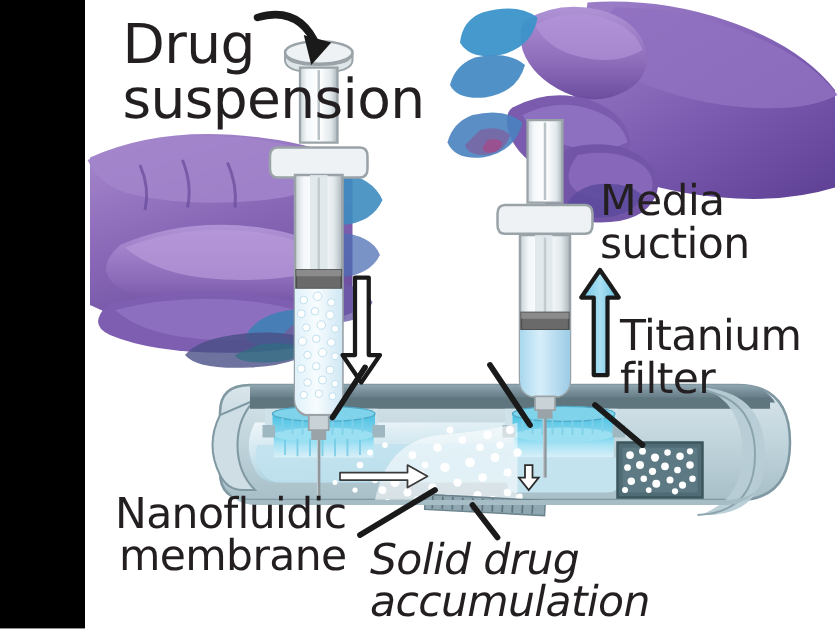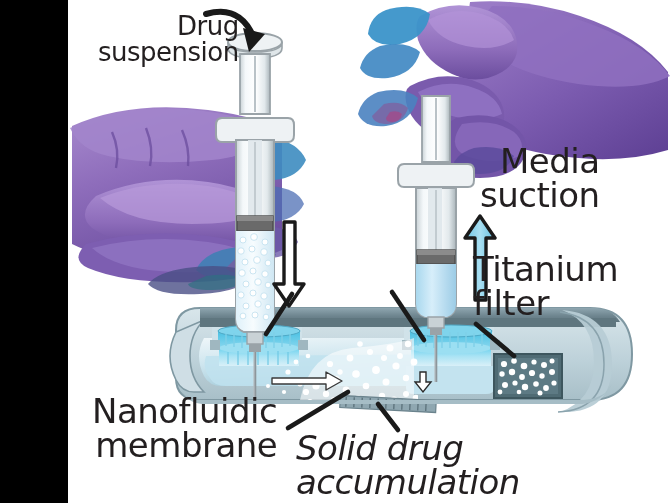--- a/index.html
+++ b/index.html
@@ -29,24 +29,24 @@
     background: #000000;
   }
   .label {
     position: absolute;
     color: #231f20;
     font-family: "DejaVu Sans", sans-serif;
     line-height: 0.99;
     white-space: pre;
     letter-spacing: -0.5px;
   }
-  #lbl-drug        { left: 98px;  top: 14px;  font-size: 26px; text-align: right; }
+  #lbl-drug        { left: 98px;  top: 14px;  font-size: 44px; text-align: left; }
   #lbl-refill      { left: 300px; top: 225px; font-size: 34px; text-align: left; }
-  #lbl-media       { left: 480px; top: 145px; font-size: 34px; text-align: right; }
-  #lbl-titanium    { left: 473px; top: 253px; font-size: 34px; text-align: left; }
+  #lbl-media       { left: 480px; top: 145px; font-size: 34px; text-align: left; }
+  #lbl-titanium    { left: 496px; top: 253px; font-size: 34px; text-align: left; }
   #lbl-nano        { left: 92px;  top: 395px; font-size: 34px; text-align: right; }
   #lbl-solid       { left: 296px; top: 432px; font-size: 34px; text-align: left; font-style: italic; }
 </style>
 </head>
 <body>
 
 <div id="figure">
 
   <svg id="art" viewBox="0 0 671 503">
     <defs>

